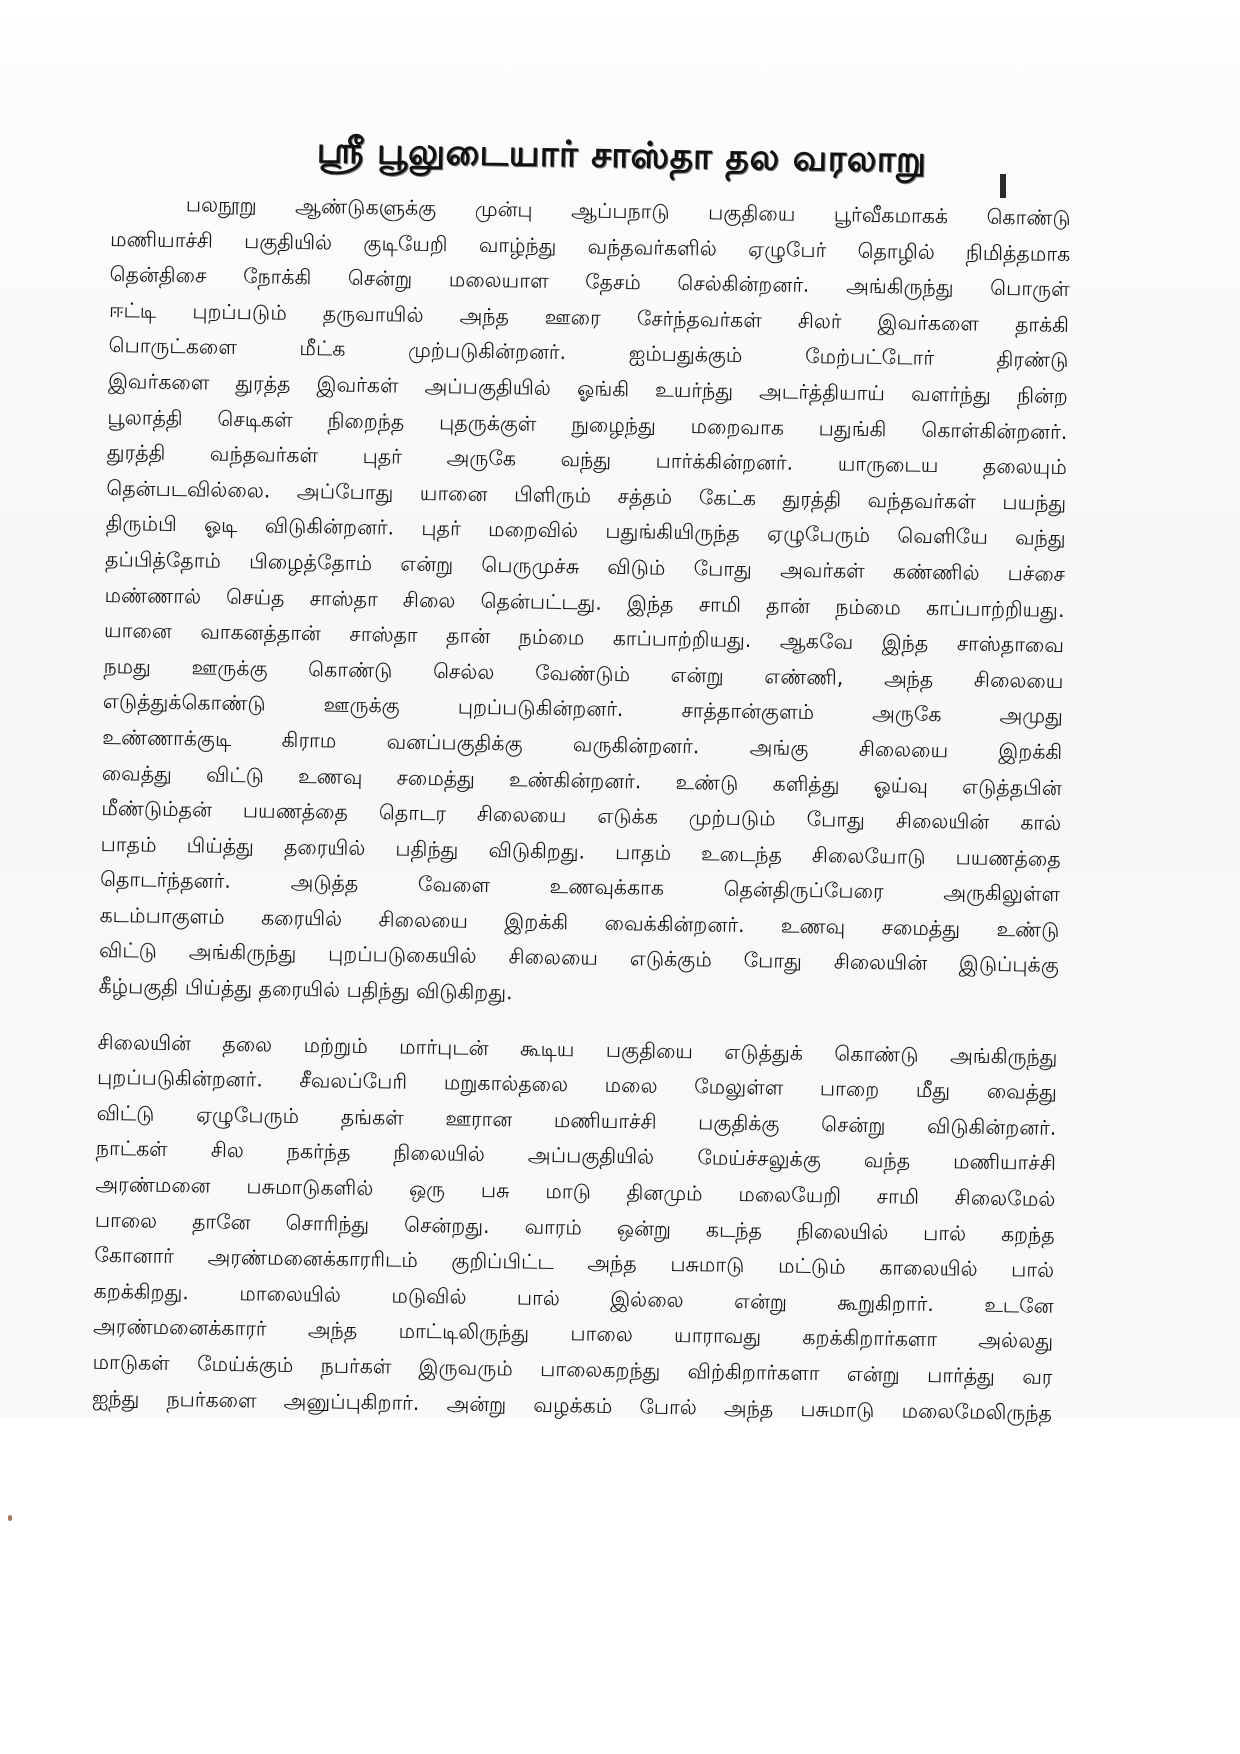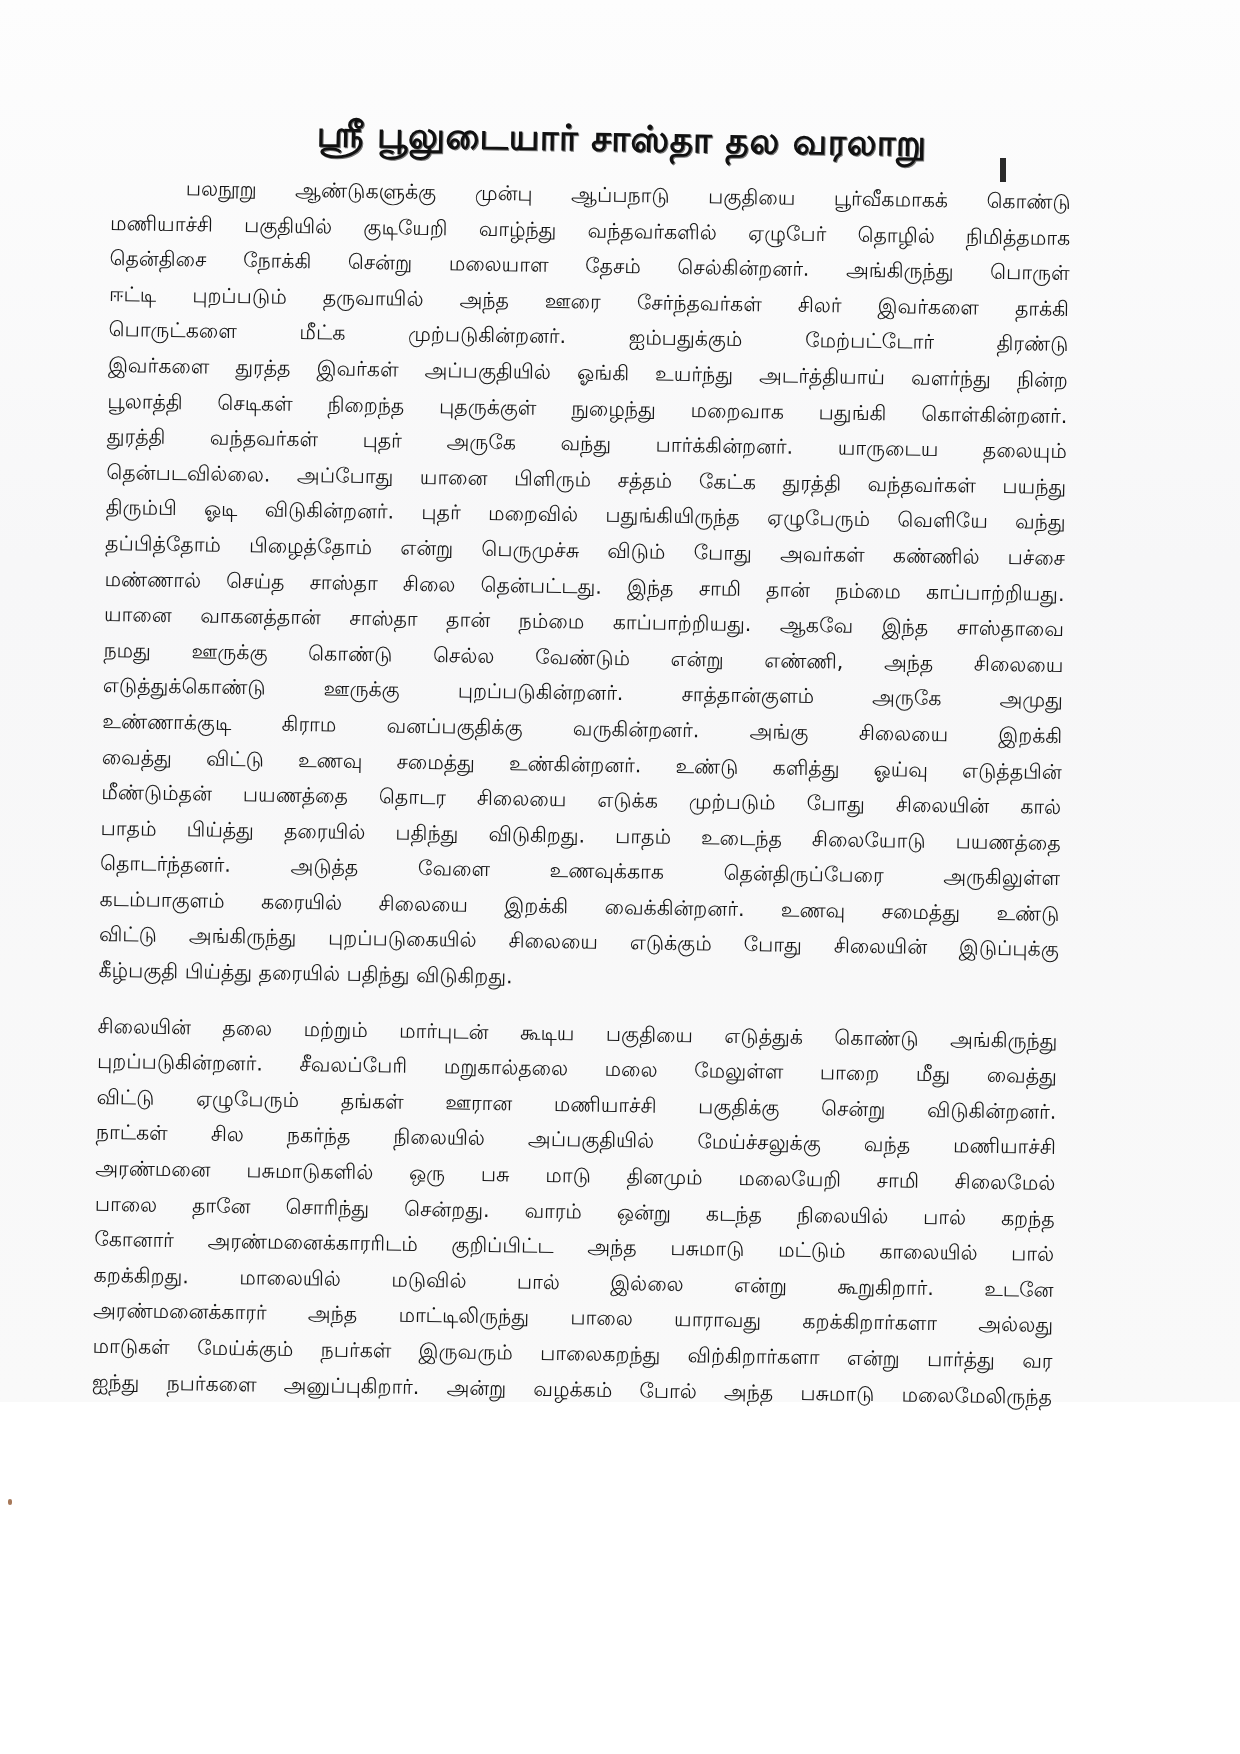--- a/index.html
+++ b/index.html
@@ -10,21 +10,21 @@
     body {
       width: 1240px;
       height: 1754px;
       position: relative;
       overflow: hidden;
       font-family: "DejaVu Sans", "Liberation Sans", sans-serif;
       color: #1a1a1a;
     }
     .page {
       position: absolute;
-      left: 0; top: 0;
+      left: 0; top: 16px;
       width: 1240px;
       height: 1402px;
       background: linear-gradient(180deg, #fdfdfd 0%, #f7f7f8 40%, #f9f9f9 100%);
     }
     .sheet {
       position: absolute;
       left: 112px;
       top: 110px;
       width: 960px;
       transform: rotate(0.9deg);

